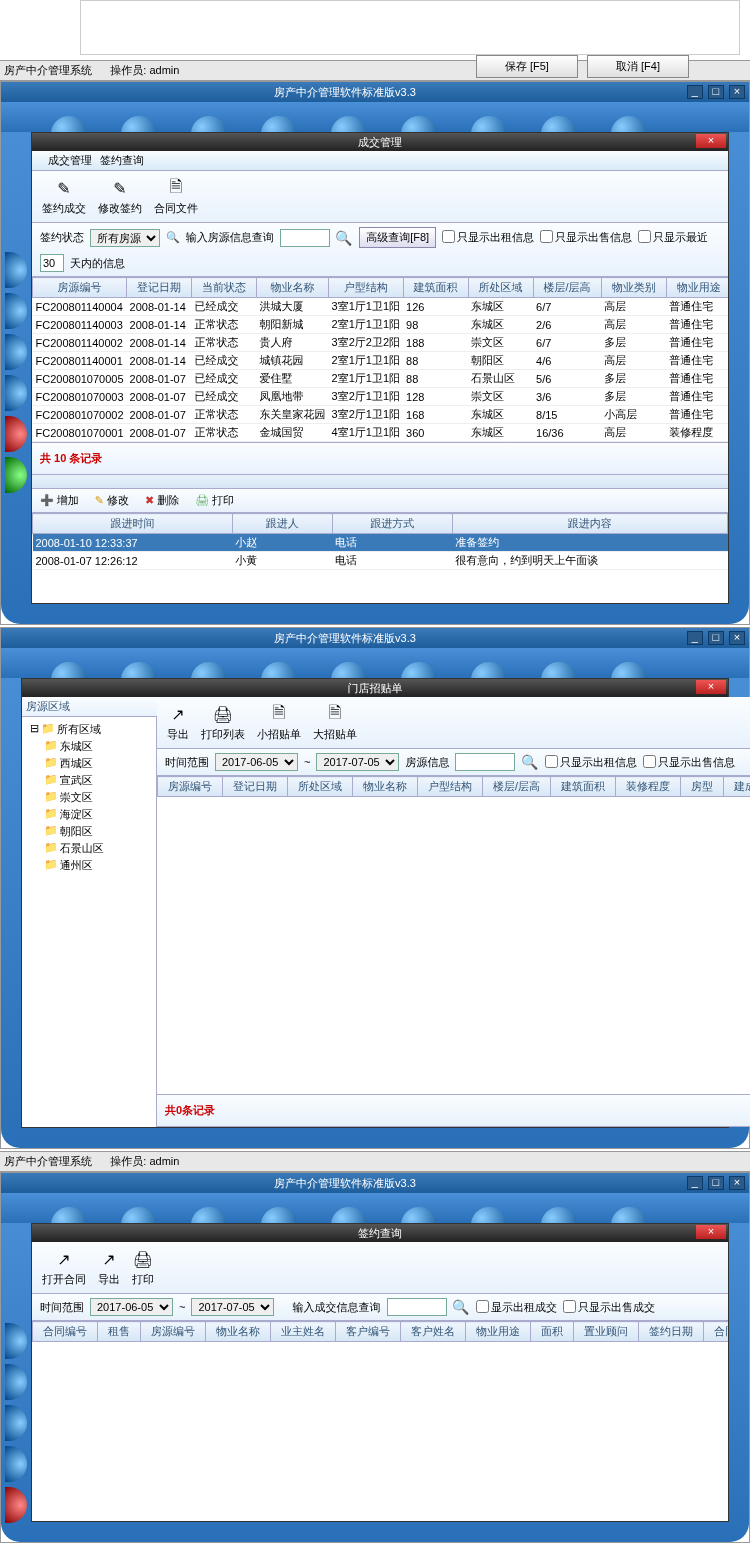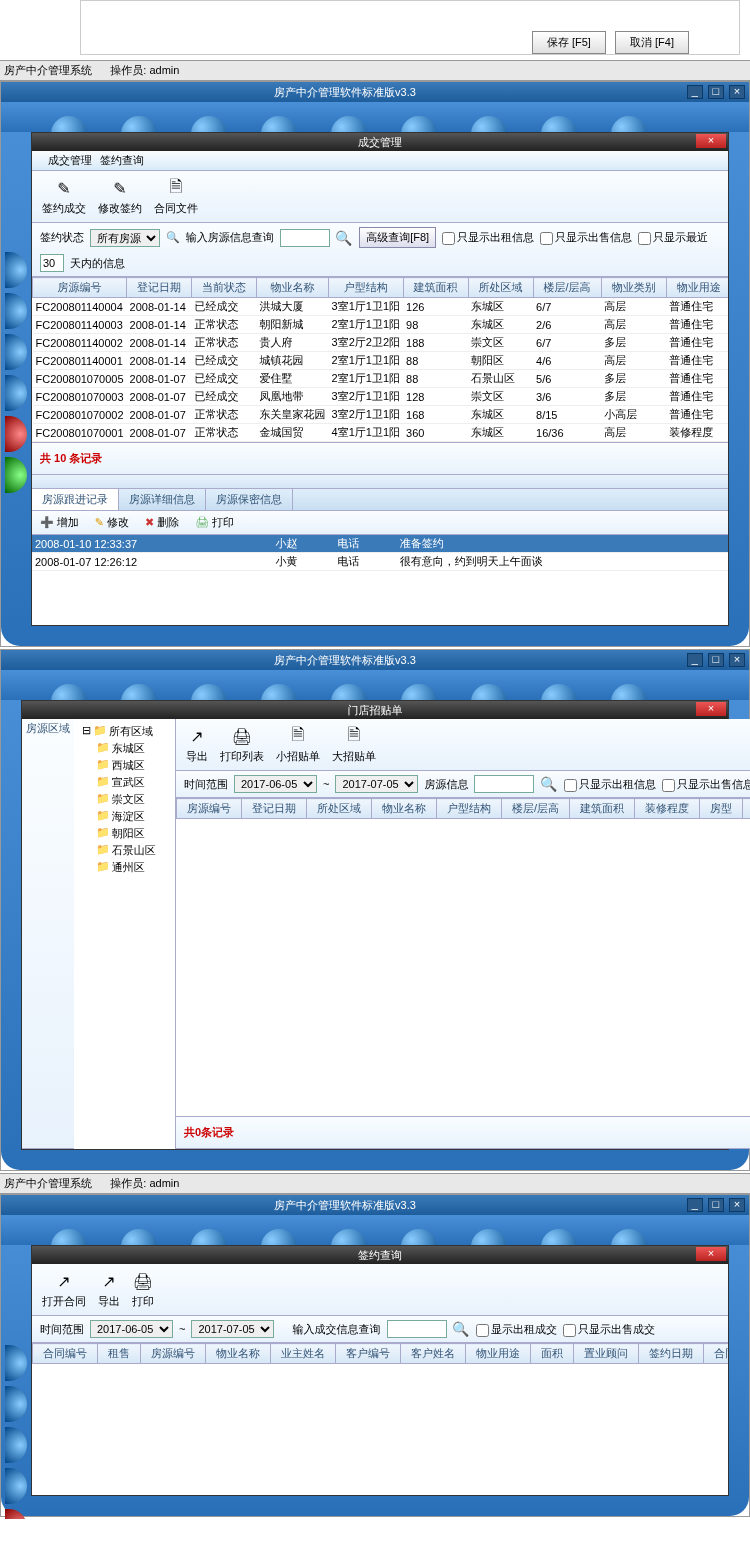--- a/index.html
+++ b/index.html
@@ -1,20 +1,20 @@
 <!DOCTYPE html>
 <html><head>
 <meta charset="utf-8">
 <style>
 * { margin: 0; padding: 0; box-sizing: border-box; font-family: "SimSun", "宋体", sans-serif; font-size: 11px; }
 body { background: #fff; width: 750px; }
 .section { border: 1px solid #999; margin-bottom: 2px; }
 .top-dialog { height: 55px; background: #fff; position: relative; border: 1px solid #ccc; margin: 0 10px 5px 80px; }
 .top-dialog .btns { position: absolute; right: 50px; top: 30px; }
-.btn-3d { display: inline-block; padding: 3px 14px; background: linear-gradient(#fff,#e0e0e0); border: 1px solid #888; cursor: pointer; margin-left: 6px; }
+.btn-3d { display: inline-block; padding: 3px 28px; background: linear-gradient(#fff,#e0e0e0); border: 1px solid #888; cursor: pointer; margin-left: 6px; margin-top: 24px; }
 .status-bar { background: #e8e8e8; padding: 2px 4px; border-top: 1px solid #999; border-bottom: 1px solid #999; }
 .titlebar-outer { background: linear-gradient(#3a7ab8,#1e5d9c); color: #fff; height: 20px; display: flex; align-items: center; justify-content: space-between; padding: 0 4px; }
 .titlebar-outer .wbtns span { display: inline-block; width: 16px; height: 14px; background: #2a5a8a; border: 1px solid #0a3a6a; text-align: center; line-height: 11px; cursor: pointer; margin-left: 2px; color:#fff; }
 .half-tabs { background: linear-gradient(#4a90d8,#2a70b8); height: 30px; position: relative; overflow: hidden; }
 .half-tab { position: absolute; bottom: -20px; width: 36px; height: 36px; border-radius: 18px; background: radial-gradient(circle at 30% 30%, #8cf, #048); }
 .inner-window { margin: 0 20px 10px 20px; border: 1px solid #333; background: #fff; }
 .inner-window.with-left-tabs { margin-left: 30px; }
 .left-side-tabs { position: absolute; left: 4px; width: 22px; }
 .side-half { width: 22px; height: 36px; border-radius: 0 18px 18px 0; margin-bottom: 5px; background: radial-gradient(circle at 70% 50%, #8cf, #048); }
 .side-half.red { background: radial-gradient(circle at 70% 50%, #f88, #800); }
@@ -23,21 +23,21 @@
 .win-titlebar .close { position: absolute; right: 2px; top: 1px; width: 30px; height: 14px; background: linear-gradient(#e55,#b22); color: #fff; text-align: center; line-height: 13px; cursor: pointer; }
 .menubar { background: linear-gradient(#fafdff,#d8eaf8); padding: 2px 16px; border-bottom: 1px solid #aac; }
 .menubar span { margin-right: 8px; cursor: pointer; }
 .toolbar { background: linear-gradient(#fafdff,#e8f2fc); padding: 6px 10px; display: flex; border-bottom: 1px solid #aac; gap: 12px; }
 .tool-item { text-align: center; cursor: pointer; }
 .tool-item .ico { width: 22px; height: 22px; margin: 0 auto 2px; display: flex; align-items: center; justify-content: center; font-size: 16px; }
 .filter-bar { background: linear-gradient(#fafdff,#e8f2fc); padding: 4px 8px; display: flex; align-items: center; gap: 6px; flex-wrap: wrap; border-bottom: 1px solid #aac; }
 .filter-bar select, .filter-bar input[type=text] { border: 1px solid #7a9; height: 18px; padding: 0 2px; }
 .filter-bar .magnify { color: #c80; font-size: 14px; cursor: pointer; }
 .adv-btn { background: linear-gradient(#fff,#dde); border: 1px solid #88a; padding: 2px 6px; cursor: pointer; }
-.checkbox-lbl { display: flex; align-items: flex-end; gap: 2px; }
+.checkbox-lbl { display: flex; align-items: flex-start; gap: 2px; }
 table { border-collapse: collapse; width: 100%; }
 th { background: linear-gradient(#f0f6fc,#d6e6f6); border: 1px solid #aac; padding: 2px 10px; font-weight: normal; white-space: nowrap; color: #357; }
 td { border-bottom: 1px solid #eee; padding: 1px 3px; white-space: nowrap; }
 tr.sel td { background: #3a7ab8; color: #fff; }
 .table-wrap { overflow-x: auto; background: #fff; }
 .record-count { background: linear-gradient(#fafdff,#e8f2fc); color: #c00; font-weight: bold; padding: 8px 8px; border-top: 1px solid #aac; border-bottom: 1px solid #aac; }
 .tabs2 { background: linear-gradient(#e0eefa,#c8def2); display: flex; border-bottom: 1px solid #aac; }
 .tabs2 .tab { padding: 3px 10px; border-right: 1px solid #aac; cursor: pointer; color: #357; }
 .tabs2 .tab.active { background: #fff; }
 .sub-toolbar { background: linear-gradient(#fafdff,#e8f2fc); padding: 4px 8px; display: flex; gap: 16px; border-bottom: 1px solid #aac; }
@@ -270,25 +270,20 @@
                   <td>高层</td>
                   <td>装修程度</td>
                   <td>小王</td>
                   <td>普装</td>
                 </tr>
               </tbody>
             </table>
         </div>
         <div class="record-count">共  10  条记录</div>
         <div style="height:14px;background:linear-gradient(#e8f2fc,#d6e6f6);border-bottom:1px solid #aac"></div>
-        <div class="tabs2" id="w1-tabs2">
-            <div class="tab active">房源跟进记录</div>
-            <div class="tab">房源详细信息</div>
-            <div class="tab">房源保密信息</div>
-          </div>
         <div class="sub-toolbar" id="w1-subtools">
             <div class="itm">
               <span style="color:#5a5">➕</span>
               <span>增加</span>
             </div>
             <div class="itm">
               <span style="color:#d90">✎</span>
               <span>修改</span>
             </div>
             <div class="itm">
@@ -296,20 +291,26 @@
               <span>删除</span>
             </div>
             <div class="itm">
               <span style="color:#5a5">🖨</span>
               <span>打印</span>
             </div>
           </div>
         <div class="table-wrap" style="height:90px">
           <table id="w1-ftable">
               <tbody>
+                <tr>
+                  <th>跟进时间</th>
+                  <th>跟进人</th>
+                  <th>跟进方式</th>
+                  <th>跟进内容</th>
+                </tr>
                 <tr class="sel">
                   <td>2008-01-10 12:33:37</td>
                   <td>小赵</td>
                   <td>电话</td>
                   <td>准备签约</td>
                 </tr>
                 <tr class="">
                   <td>2008-01-07 12:26:12</td>
                   <td>小黄</td>
                   <td>电话</td>
@@ -345,21 +346,21 @@
         <div class="half-tab" style="left:540px"></div>
       <div class="half-tab" style="left:610px"></div>
     </div>
     <div style="position:relative">
       <div class="inner-window">
         <div class="win-titlebar">
           <span>门店招贴单</span>
           <span class="close">×</span>
         </div>
         <div class="split">
-          <div style="display:flex;flex-direction:row">
+          <div style="display:flex;flex-direction:column">
             <div class="region-lbl">房源区域</div>
             <div class="tree-panel" id="w2-tree" style="flex:1">
                 <div class="node root">⊟ <span class="folder-ico">📁</span>所有区域</div>
                 <div class="node"><span class="folder-ico">📁</span> 东城区</div>
                 <div class="node"><span class="folder-ico">📁</span> 西城区</div>
                 <div class="node"><span class="folder-ico">📁</span> 宣武区</div>
                 <div class="node"><span class="folder-ico">📁</span> 崇文区</div>
                 <div class="node"><span class="folder-ico">📁</span> 海淀区</div>
                 <div class="node"><span class="folder-ico">📁</span> 朝阳区</div>
                 <div class="node"><span class="folder-ico">📁</span> 石景山区</div>
@@ -497,21 +498,21 @@
           <span class="magnify">🔍</span>
           <label class="checkbox-lbl">
               <input type="checkbox" style="">
               <span>显示出租成交</span>
             </label>
           <label class="checkbox-lbl">
               <input type="checkbox" style="">
               <span>只显示出售成交</span>
             </label>
         </div>
-        <div class="table-wrap" style="height:152px">
+        <div class="table-wrap" style="height:200px">
           <table id="w3-table">
               <tbody>
                 <tr>
                   <th>合同编号</th>
                   <th>租售</th>
                   <th>房源编号</th>
                   <th>物业名称</th>
                   <th>业主姓名</th>
                   <th>客户编号</th>
                   <th>客户姓名</th>

